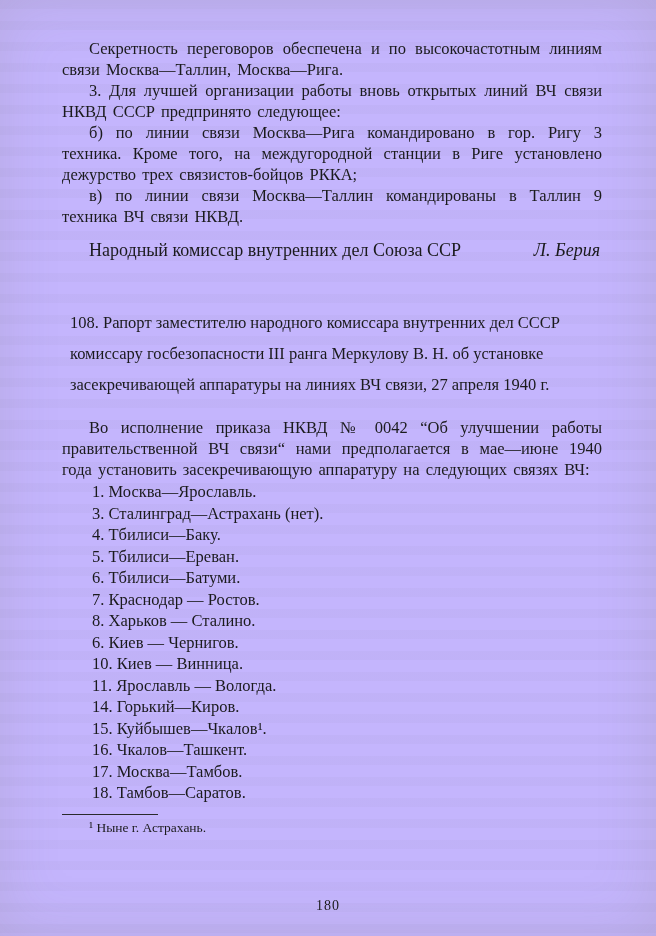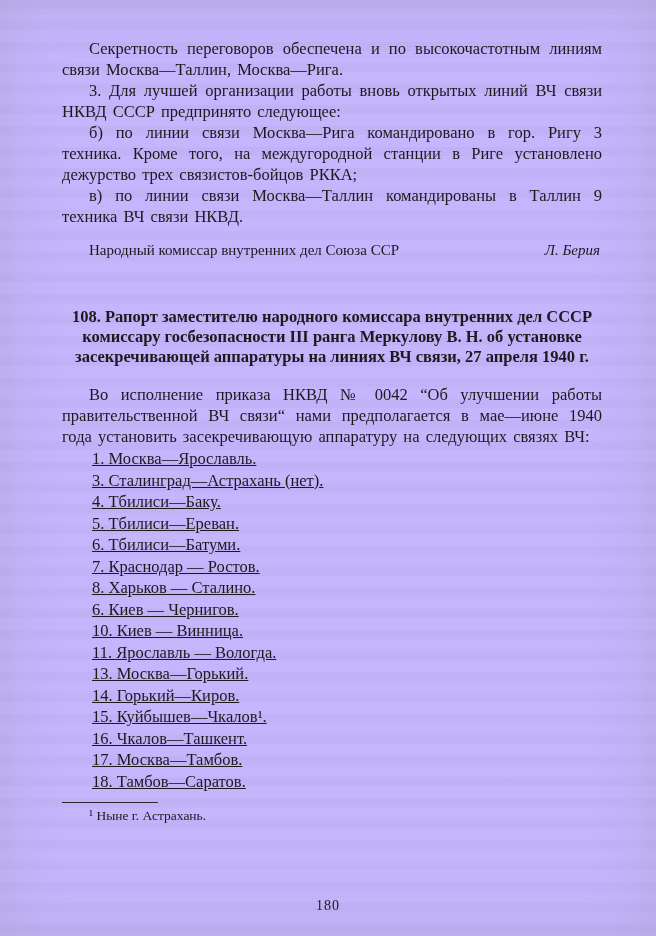--- a/index.html
+++ b/index.html
@@ -42,42 +42,40 @@
     line-height: 21px;
     text-align: justify;
     text-indent: 27px;
     word-spacing: 2px;
   }
   .signature-line {
     display: flex;
     justify-content: space-between;
     align-items: center;
     margin-top: 13px;
-    font-size: 15px;
+    font-size: 18px;
     line-height: 21px;
     font-family: Liberation Serif, serif;
   }
   .signature-title { padding-left: 27px; }
   .signature-name { font-style: italic; padding-right: 2px; }
   .doc-heading {
     margin: 46px 8px 17px 8px;
     font-size: 16.5px;
-    line-height: 20px;
-    font-weight: bold;
-    text-align: center;
+    line-height: 31px;
+    font-weight: normal;
   }
   .line-list {
     margin-top: 1px;
     padding-left: 30px;
   }
   .line-item {
     margin: 0;
     font-size: 16.5px;
     line-height: 21.5px;
-    text-decoration: underline;
   }
   .footnote-block {
     margin-top: 10px;
   }
   .footnote-rule {
     width: 96px;
     border-top: 1.2px solid #2a2a2c;
     margin: 0 0 4px 0;
   }
   .footnote {
@@ -122,21 +120,20 @@
       <p class="line-item">1. Москва—Ярославль.</p>
       <p class="line-item">3. Сталинград—Астрахань (нет).</p>
       <p class="line-item">4. Тбилиси—Баку.</p>
       <p class="line-item">5. Тбилиси—Ереван.</p>
       <p class="line-item">6. Тбилиси—Батуми.</p>
       <p class="line-item">7. Краснодар — Ростов.</p>
       <p class="line-item">8. Харьков — Сталино.</p>
       <p class="line-item">6. Киев — Чернигов.</p>
       <p class="line-item">10. Киев — Винница.</p>
       <p class="line-item">11. Ярославль — Вологда.</p>
-      <p class="line-item">13. Москва—Горький.</p>
       <p class="line-item">14. Горький—Киров.</p>
       <p class="line-item">15. Куйбышев—Чкалов¹.</p>
       <p class="line-item">16. Чкалов—Ташкент.</p>
       <p class="line-item">17. Москва—Тамбов.</p>
       <p class="line-item">18. Тамбов—Саратов.</p>
     </div>
 
     <div class="footnote-block">
       <div class="footnote-rule"></div>
       <p class="footnote">¹ Ныне г. Астрахань.</p>

